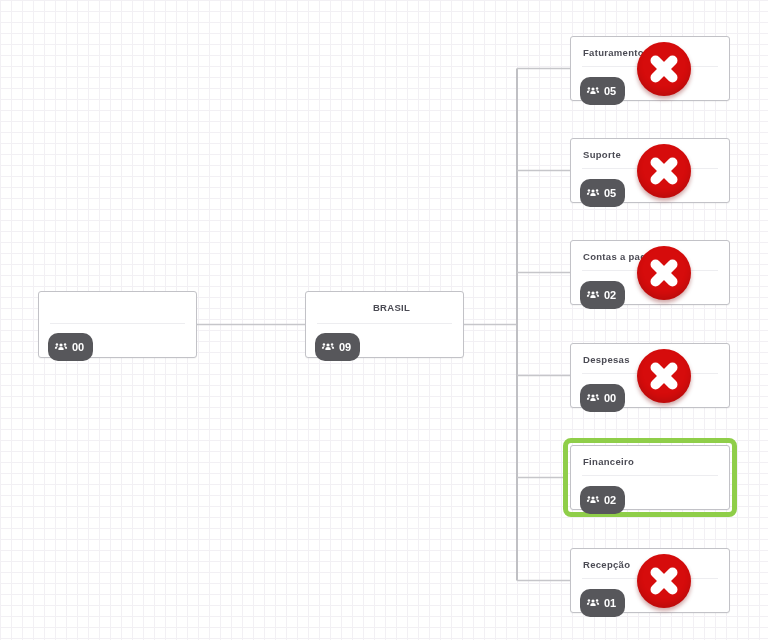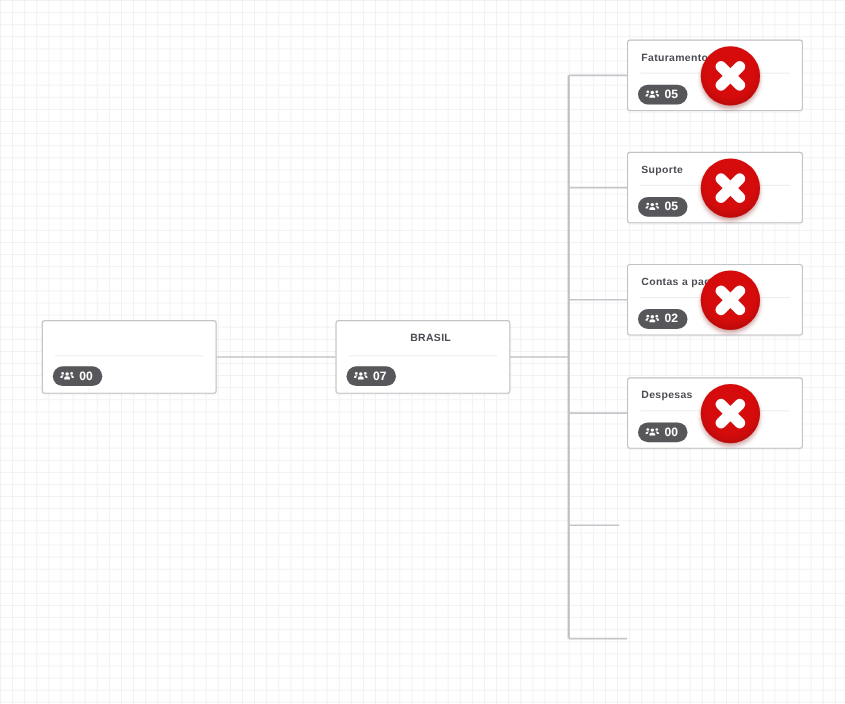--- a/index.html
+++ b/index.html
@@ -32,21 +32,21 @@
   }
   .node--brasil .node-title { left:24px;text-align:center; }
 
   .node-divider {
     position:absolute; top:29px; left:11px; right:11px; height:0;
     border-top:1px solid #ededf0;
   }
   .node--tall .node-divider { top:31px; }
 
   .badge {
-    position:absolute; top:40px; left:9px; height:18px;
+    position:absolute; top:40px; left:9px; height:28px;
     background:var(--badge-bg,#57575b); border-radius:10px;
     display:inline-flex; align-items:center; gap:4px; padding:0 9px 0 6px;
     color:#fff; font-size:11px; font-weight:700;
   }
   .node--tall .badge { top:41px; }
   .badge svg { width:14px; height:14px; display:block; }
 
   .remove-btn {
     position:absolute; left:66px; top:5px; width:54px; height:54px;
     background:var(--removed-red,#d60c0c); border-radius:50%; border:none;
@@ -107,21 +107,21 @@
     <div class="node-divider"></div>
     <div class="badge">
       <svg viewBox="0 0 24 24" fill="#ffffff">
           <circle cx="12" cy="8.6" r="2.7"></circle>
           <path d="M12 12.2c-2.7 0-4.5 1.4-4.5 3.2V17h9v-1.6c0-1.8-1.8-3.2-4.5-3.2z"></path>
           <circle cx="5" cy="7.6" r="2.1"></circle>
           <path d="M5.6 10.6c-2.2.1-4 1.2-4 2.8v1.4h3.2v-.6c0-1.3.7-2.4 1.9-3.2-.4-.2-.7-.4-1.1-.4z"></path>
           <circle cx="19" cy="7.6" r="2.1"></circle>
           <path d="M18.4 10.6c2.2.1 4 1.2 4 2.8v1.4h-3.2v-.6c0-1.3-.7-2.4-1.9-3.2.4-.2.7-.4 1.1-.4z"></path>
         </svg>
-      <span>07</span>
+      <span>09</span>
     </div>
   </div>
 
   <div class="node" style="left:570px; top:36px;">
     <div class="node-title">Faturamento</div>
     <div class="node-divider"></div>
     <div class="badge">
       <svg viewBox="0 0 24 24" fill="#ffffff">
           <circle cx="12" cy="8.6" r="2.7"></circle>
           <path d="M12 12.2c-2.7 0-4.5 1.4-4.5 3.2V17h9v-1.6c0-1.8-1.8-3.2-4.5-3.2z"></path>
@@ -187,15 +187,50 @@
           <circle cx="19" cy="7.6" r="2.1"></circle>
           <path d="M18.4 10.6c2.2.1 4 1.2 4 2.8v1.4h-3.2v-.6c0-1.3-.7-2.4-1.9-3.2.4-.2.7-.4 1.1-.4z"></path>
         </svg>
       <span>00</span>
     </div>
     <button class="remove-btn">
         <span class="x-glyph"></span>
       </button>
   </div>
 
-
+  <div class="selection-frame">
+    <div class="node">
+      <div class="node-title">Financeiro</div>
+      <div class="node-divider"></div>
+      <div class="badge">
+        <svg viewBox="0 0 24 24" fill="#ffffff">
+            <circle cx="12" cy="8.6" r="2.7"></circle>
+            <path d="M12 12.2c-2.7 0-4.5 1.4-4.5 3.2V17h9v-1.6c0-1.8-1.8-3.2-4.5-3.2z"></path>
+            <circle cx="5" cy="7.6" r="2.1"></circle>
+            <path d="M5.6 10.6c-2.2.1-4 1.2-4 2.8v1.4h3.2v-.6c0-1.3.7-2.4 1.9-3.2-.4-.2-.7-.4-1.1-.4z"></path>
+            <circle cx="19" cy="7.6" r="2.1"></circle>
+            <path d="M18.4 10.6c2.2.1 4 1.2 4 2.8v1.4h-3.2v-.6c0-1.3-.7-2.4-1.9-3.2.4-.2.7-.4 1.1-.4z"></path>
+          </svg>
+        <span>02</span>
+      </div>
+    </div>
+  </div>
+
+  <div class="node" style="left:570px; top:548px;">
+    <div class="node-title">Recepção</div>
+    <div class="node-divider"></div>
+    <div class="badge">
+      <svg viewBox="0 0 24 24" fill="#ffffff">
+          <circle cx="12" cy="8.6" r="2.7"></circle>
+          <path d="M12 12.2c-2.7 0-4.5 1.4-4.5 3.2V17h9v-1.6c0-1.8-1.8-3.2-4.5-3.2z"></path>
+          <circle cx="5" cy="7.6" r="2.1"></circle>
+          <path d="M5.6 10.6c-2.2.1-4 1.2-4 2.8v1.4h3.2v-.6c0-1.3.7-2.4 1.9-3.2-.4-.2-.7-.4-1.1-.4z"></path>
+          <circle cx="19" cy="7.6" r="2.1"></circle>
+          <path d="M18.4 10.6c2.2.1 4 1.2 4 2.8v1.4h-3.2v-.6c0-1.3-.7-2.4-1.9-3.2.4-.2.7-.4 1.1-.4z"></path>
+        </svg>
+      <span>01</span>
+    </div>
+    <button class="remove-btn">
+        <span class="x-glyph"></span>
+      </button>
+  </div>
 
 </div>
 
 </body></html>

